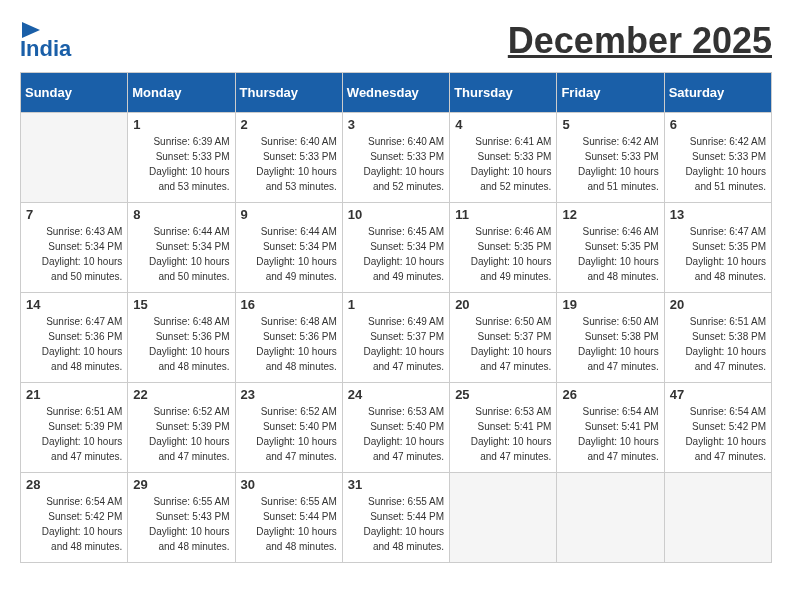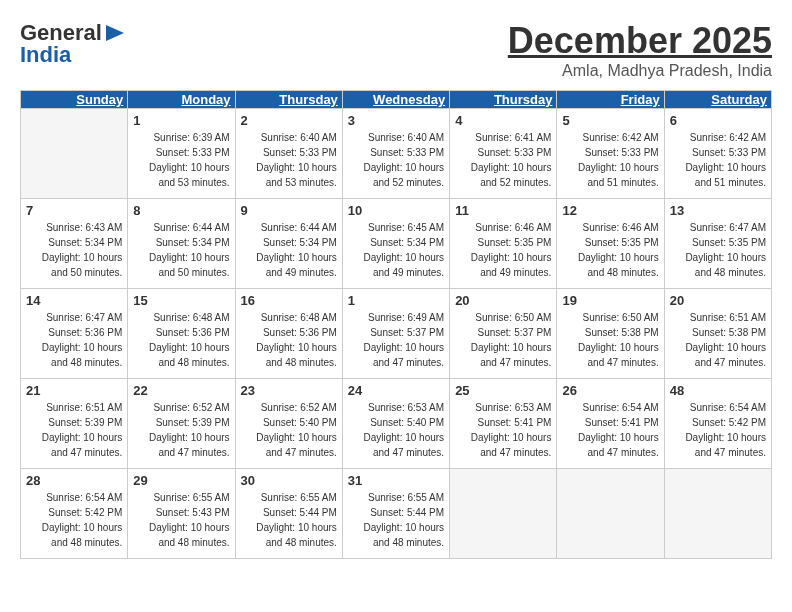--- a/index.html
+++ b/index.html
@@ -40,25 +40,24 @@
       color: #555;
     }
     table {
       width: 100%;
       border-collapse: collapse;
       table-layout: fixed;
     }
     thead tr th {
       background-color: #1a5fa8;
       color: #fff;
-      padding: 1px 4px;
+      padding: 12px 4px;
       font-size: 13px;
-      text-align: right;
+      text-align: left;
       border: 1px solid #ccc;
-      text-decoration: underline;
     }
     tbody tr td {
       border: 1px solid #ccc;
       vertical-align: top;
       padding: 4px 5px;
       height: 90px;
       background: #fff;
     }
     tbody tr td.empty {
       background: #f5f5f5;
@@ -79,30 +78,28 @@
     tbody tr:nth-child(odd) td:not(.empty) {
       background: #fff;
     }
   </style>
 </head>
 <body>
 
 <div class="header">
   <div class="logo">
     <div class="logo-row">
-      <span style="font-size:22px; font-weight:bold; color:#333;">General</span>
       <svg width="22" height="20" viewBox="0 0 22 20">
         <polygon points="2,2 20,10 2,18" fill="#1a5fa8"></polygon>
       </svg>
     </div>
     <span style="font-size:22px; font-weight:bold; color:#1a5fa8; margin-top:-4px;">India</span>
   </div>
   <div class="title-section">
     <div class="month-title">December 2025</div>
-    <div class="location-title">Amla, Madhya Pradesh, India</div>
   </div>
 </div>
 
 <table>
   <thead>
     <tr id="dow-row">
         <th>Sunday</th>
         <th>Monday</th>
         <th>Thursday</th>
         <th>Wednesday</th>
@@ -218,21 +215,21 @@
         </td>
         <td>
           <span class="day-number">25</span>
           <div class="day-info">Sunrise: 6:53 AM<br>Sunset: 5:41 PM<br>Daylight: 10 hours and 47 minutes.</div>
         </td>
         <td>
           <span class="day-number">26</span>
           <div class="day-info">Sunrise: 6:54 AM<br>Sunset: 5:41 PM<br>Daylight: 10 hours and 47 minutes.</div>
         </td>
         <td>
-          <span class="day-number">48</span>
+          <span class="day-number">47</span>
           <div class="day-info">Sunrise: 6:54 AM<br>Sunset: 5:42 PM<br>Daylight: 10 hours and 47 minutes.</div>
         </td>
       </tr>
       <tr>
         <td>
           <span class="day-number">28</span>
           <div class="day-info">Sunrise: 6:54 AM<br>Sunset: 5:42 PM<br>Daylight: 10 hours and 48 minutes.</div>
         </td>
         <td>
           <span class="day-number">29</span>

